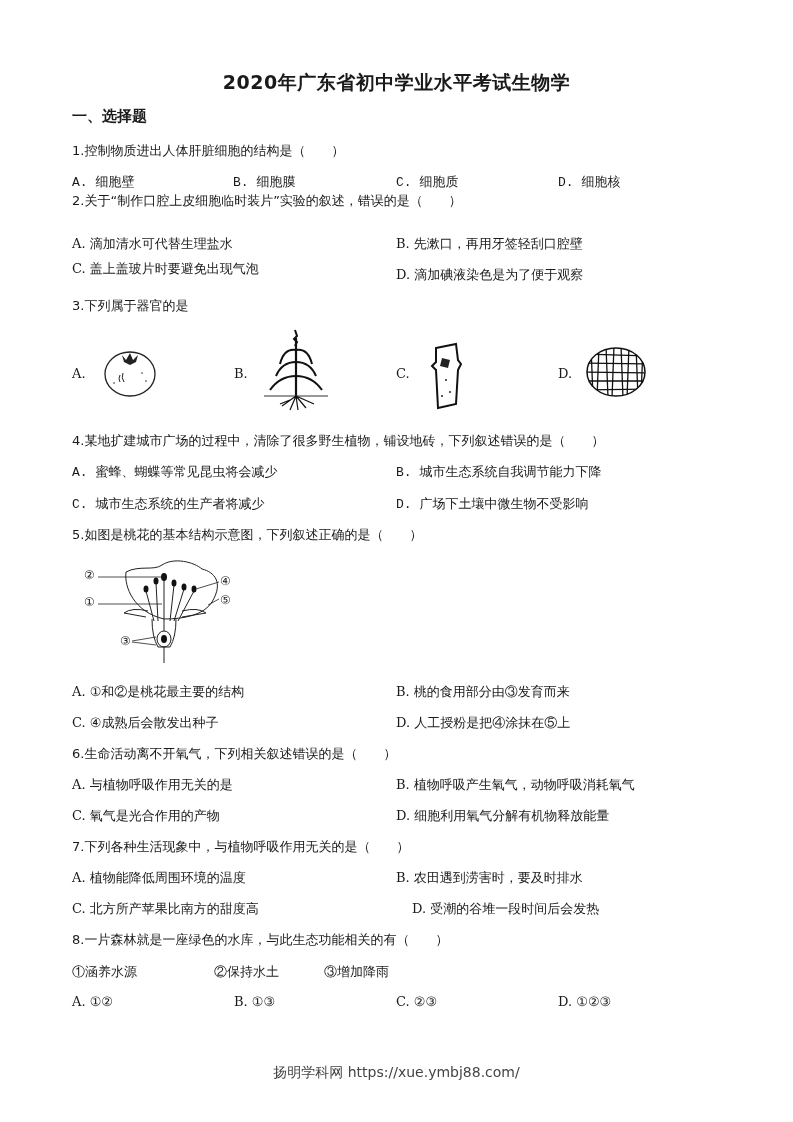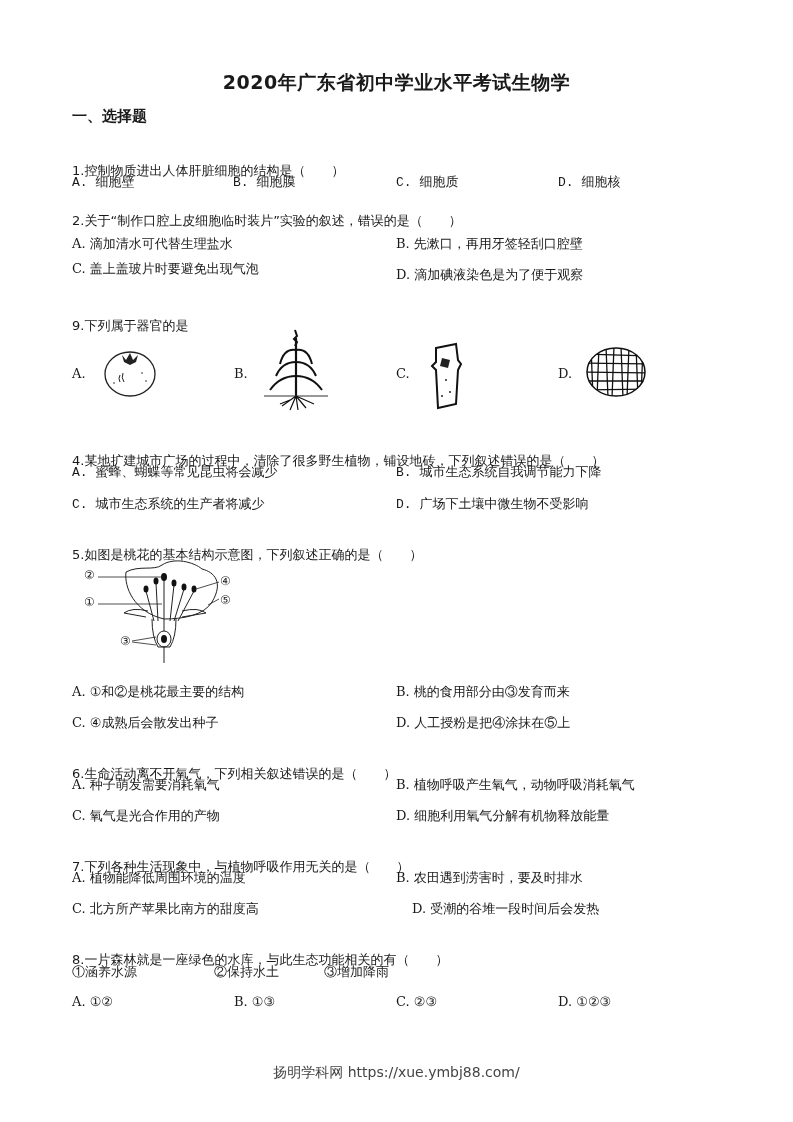--- a/index.html
+++ b/index.html
@@ -1,21 +1,21 @@
 <!DOCTYPE html>
 <html><head>
 <meta charset="utf-8">
 <style>
   html, body { margin: 0; padding: 0; background: #ffffff; }
   body { width: 793px; height: 1122px; position: relative; overflow: hidden;
          font-family: "DejaVu Serif", "Liberation Serif", serif; color: #1a1a1a; }
   .title { position: absolute; top: 70px; left: 0; width: 793px; text-align: center;
            font-family: "DejaVu Sans", "Liberation Sans", sans-serif; font-weight: bold; font-size: 19px; letter-spacing: 0.5px; }
   .section { position: absolute; left: 72px; top: 107px; font-family: Liberation Sans, sans-serif; font-weight: bold; font-size: 15px; }
-  .line { position: absolute; left: 72px; font-size: 13px; white-space: nowrap; margin-top: 20px; }
+  .line { position: absolute; left: 72px; font-size: 13px; white-space: nowrap; }
   .opt { position: absolute; font-size: 13px; white-space: nowrap; }
   .q { font-family: "DejaVu Sans", "Liberation Sans", sans-serif; }
   .lab-sans { font-family: Liberation Mono, monospace; }
   .fig { position: absolute; }
   .figlab { position: absolute; font-size: 13px; }
   .footer { position: absolute; top: 1064px; left: 0; width: 793px; text-align: center;
             font-family: "DejaVu Sans", "Liberation Sans", sans-serif; font-size: 14px; color: #444; }
 </style>
 </head>
 <body>
@@ -28,21 +28,21 @@
 <div class="opt lab-sans" style="top:173px;left:233px">B.  细胞膜</div>
 <div class="opt lab-sans" style="top:173px;left:396px">C.  细胞质</div>
 <div class="opt lab-sans" style="top:173px;left:558px">D.  细胞核</div>
 
 <div class="line q" style="top:192px">2.关于“制作口腔上皮细胞临时装片”实验的叙述，错误的是（　　）</div>
 <div class="opt" style="top:235px;left:72px">A.  滴加清水可代替生理盐水</div>
 <div class="opt" style="top:235px;left:396px">B.  先漱口，再用牙签轻刮口腔壁</div>
 <div class="opt" style="top:260px;left:72px">C.  盖上盖玻片时要避免出现气泡</div>
 <div class="opt" style="top:266px;left:396px">D.  滴加碘液染色是为了便于观察</div>
 
-<div class="line q" style="top:297px">9.下列属于器官的是</div>
+<div class="line q" style="top:297px">3.下列属于器官的是</div>
 <div class="figlab" style="top:366px;left:72px">A.</div>
 <div class="figlab" style="top:366px;left:234px">B.</div>
 <div class="figlab" style="top:366px;left:396px">C.</div>
 <div class="figlab" style="top:366px;left:558px">D.</div>
 
 <svg class="fig" style="left:100px;top:343px" width="60" height="60" viewBox="0 0 60 60">
   <ellipse cx="30" cy="31" rx="25" ry="22" fill="none" stroke="#222" stroke-width="1.3"></ellipse>
   <path d="M22 12 L26 17 L30 10 L33 17 L38 12 L36 19 L30 22 L24 19 Z" fill="#222"></path>
   <path d="M20 32 q-2 4 0 7 M23 30 q-2 5 1 9" fill="none" stroke="#222" stroke-width="1"></path>
   <circle cx="42" cy="30" r="0.8" fill="#222"></circle>
@@ -121,21 +121,21 @@
 <div class="figlab" style="top:634px;left:120px;font-size:12px">③</div>
 <div class="figlab" style="top:574px;left:220px;font-size:12px">④</div>
 <div class="figlab" style="top:593px;left:220px;font-size:12px">⑤</div>
 
 <div class="opt" style="top:683px;left:72px">A.  ①和②是桃花最主要的结构</div>
 <div class="opt" style="top:683px;left:396px">B.  桃的食用部分由③发育而来</div>
 <div class="opt" style="top:714px;left:72px">C.  ④成熟后会散发出种子</div>
 <div class="opt" style="top:714px;left:396px">D.  人工授粉是把④涂抹在⑤上</div>
 
 <div class="line q" style="top:745px">6.生命活动离不开氧气，下列相关叙述错误的是（　　）</div>
-<div class="opt" style="top:776px;left:72px">A.  种子萌发需要消耗氧气</div>
+<div class="opt" style="top:776px;left:72px">A.  与植物呼吸作用无关的是</div>
 <div class="opt" style="top:776px;left:396px">B.  植物呼吸产生氧气，动物呼吸消耗氧气</div>
 <div class="opt" style="top:807px;left:72px">C.  氧气是光合作用的产物</div>
 <div class="opt" style="top:807px;left:396px">D.  细胞利用氧气分解有机物释放能量</div>
 
 <div class="line q" style="top:838px">7.下列各种生活现象中，与植物呼吸作用无关的是（　　）</div>
 <div class="opt" style="top:869px;left:72px">A.  植物能降低周围环境的温度</div>
 <div class="opt" style="top:869px;left:396px">B.  农田遇到涝害时，要及时排水</div>
 <div class="opt" style="top:900px;left:72px">C.  北方所产苹果比南方的甜度高</div>
 <div class="opt" style="top:900px;left:412px">D.  受潮的谷堆一段时间后会发热</div>
 

